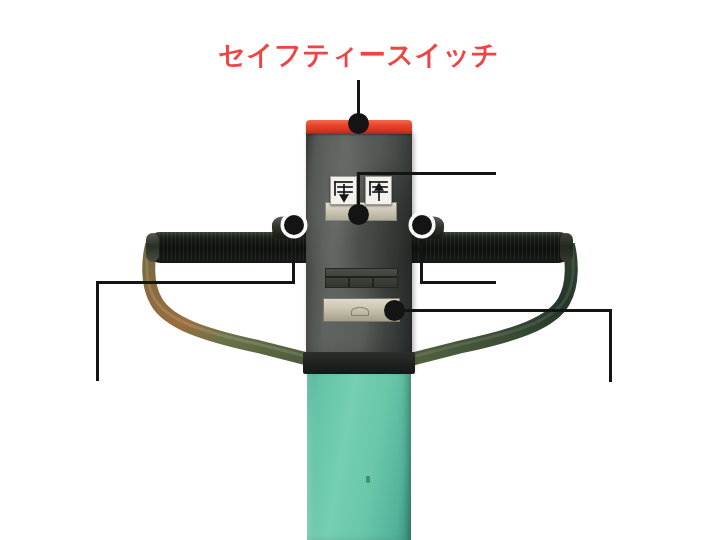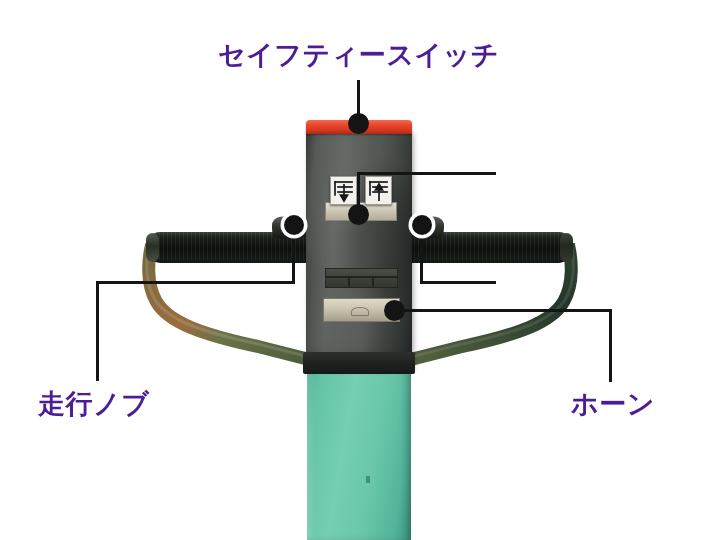--- a/index.html
+++ b/index.html
@@ -15,21 +15,21 @@
     position: relative;
     width: 720px;
     height: 540px;
     background: #ffffff;
     overflow: hidden;
   }
 
   
   .callout-label {
     position: absolute;
-    color: #4c1d95;
+    color: #ef4444;
     font-weight: 700;
     letter-spacing: 0.02em;
     white-space: nowrap;
     line-height: 1;
   }
   #label-safety   { left: 218px; top: 42px;  font-size: 27px; }
   #label-lift     { left: 503px; top: 158px; font-size: 27px; }
   #label-knob     { left: 38px;  top: 391px; font-size: 27px; }
   #label-horn     { left: 571px; top: 391px; font-size: 27px; }
 
@@ -403,17 +403,15 @@
   <div id="lead-knob2-h" class="leader h"></div>
   <div id="dot-knob2" class="dot ringed"></div>
 
   <div id="lead-horn-h" class="leader h"></div>
   <div id="lead-horn-v" class="leader v"></div>
   <div id="dot-horn" class="dot"></div>
 
   <div id="label-safety" class="callout-label">セイフティースイッチ</div>
 
 
-  <div id="label-knob" class="callout-label">走行ノブ</div>
-
-  <div id="label-horn" class="callout-label">ホーン</div>
+
 
 </div>
 
 </body></html>

